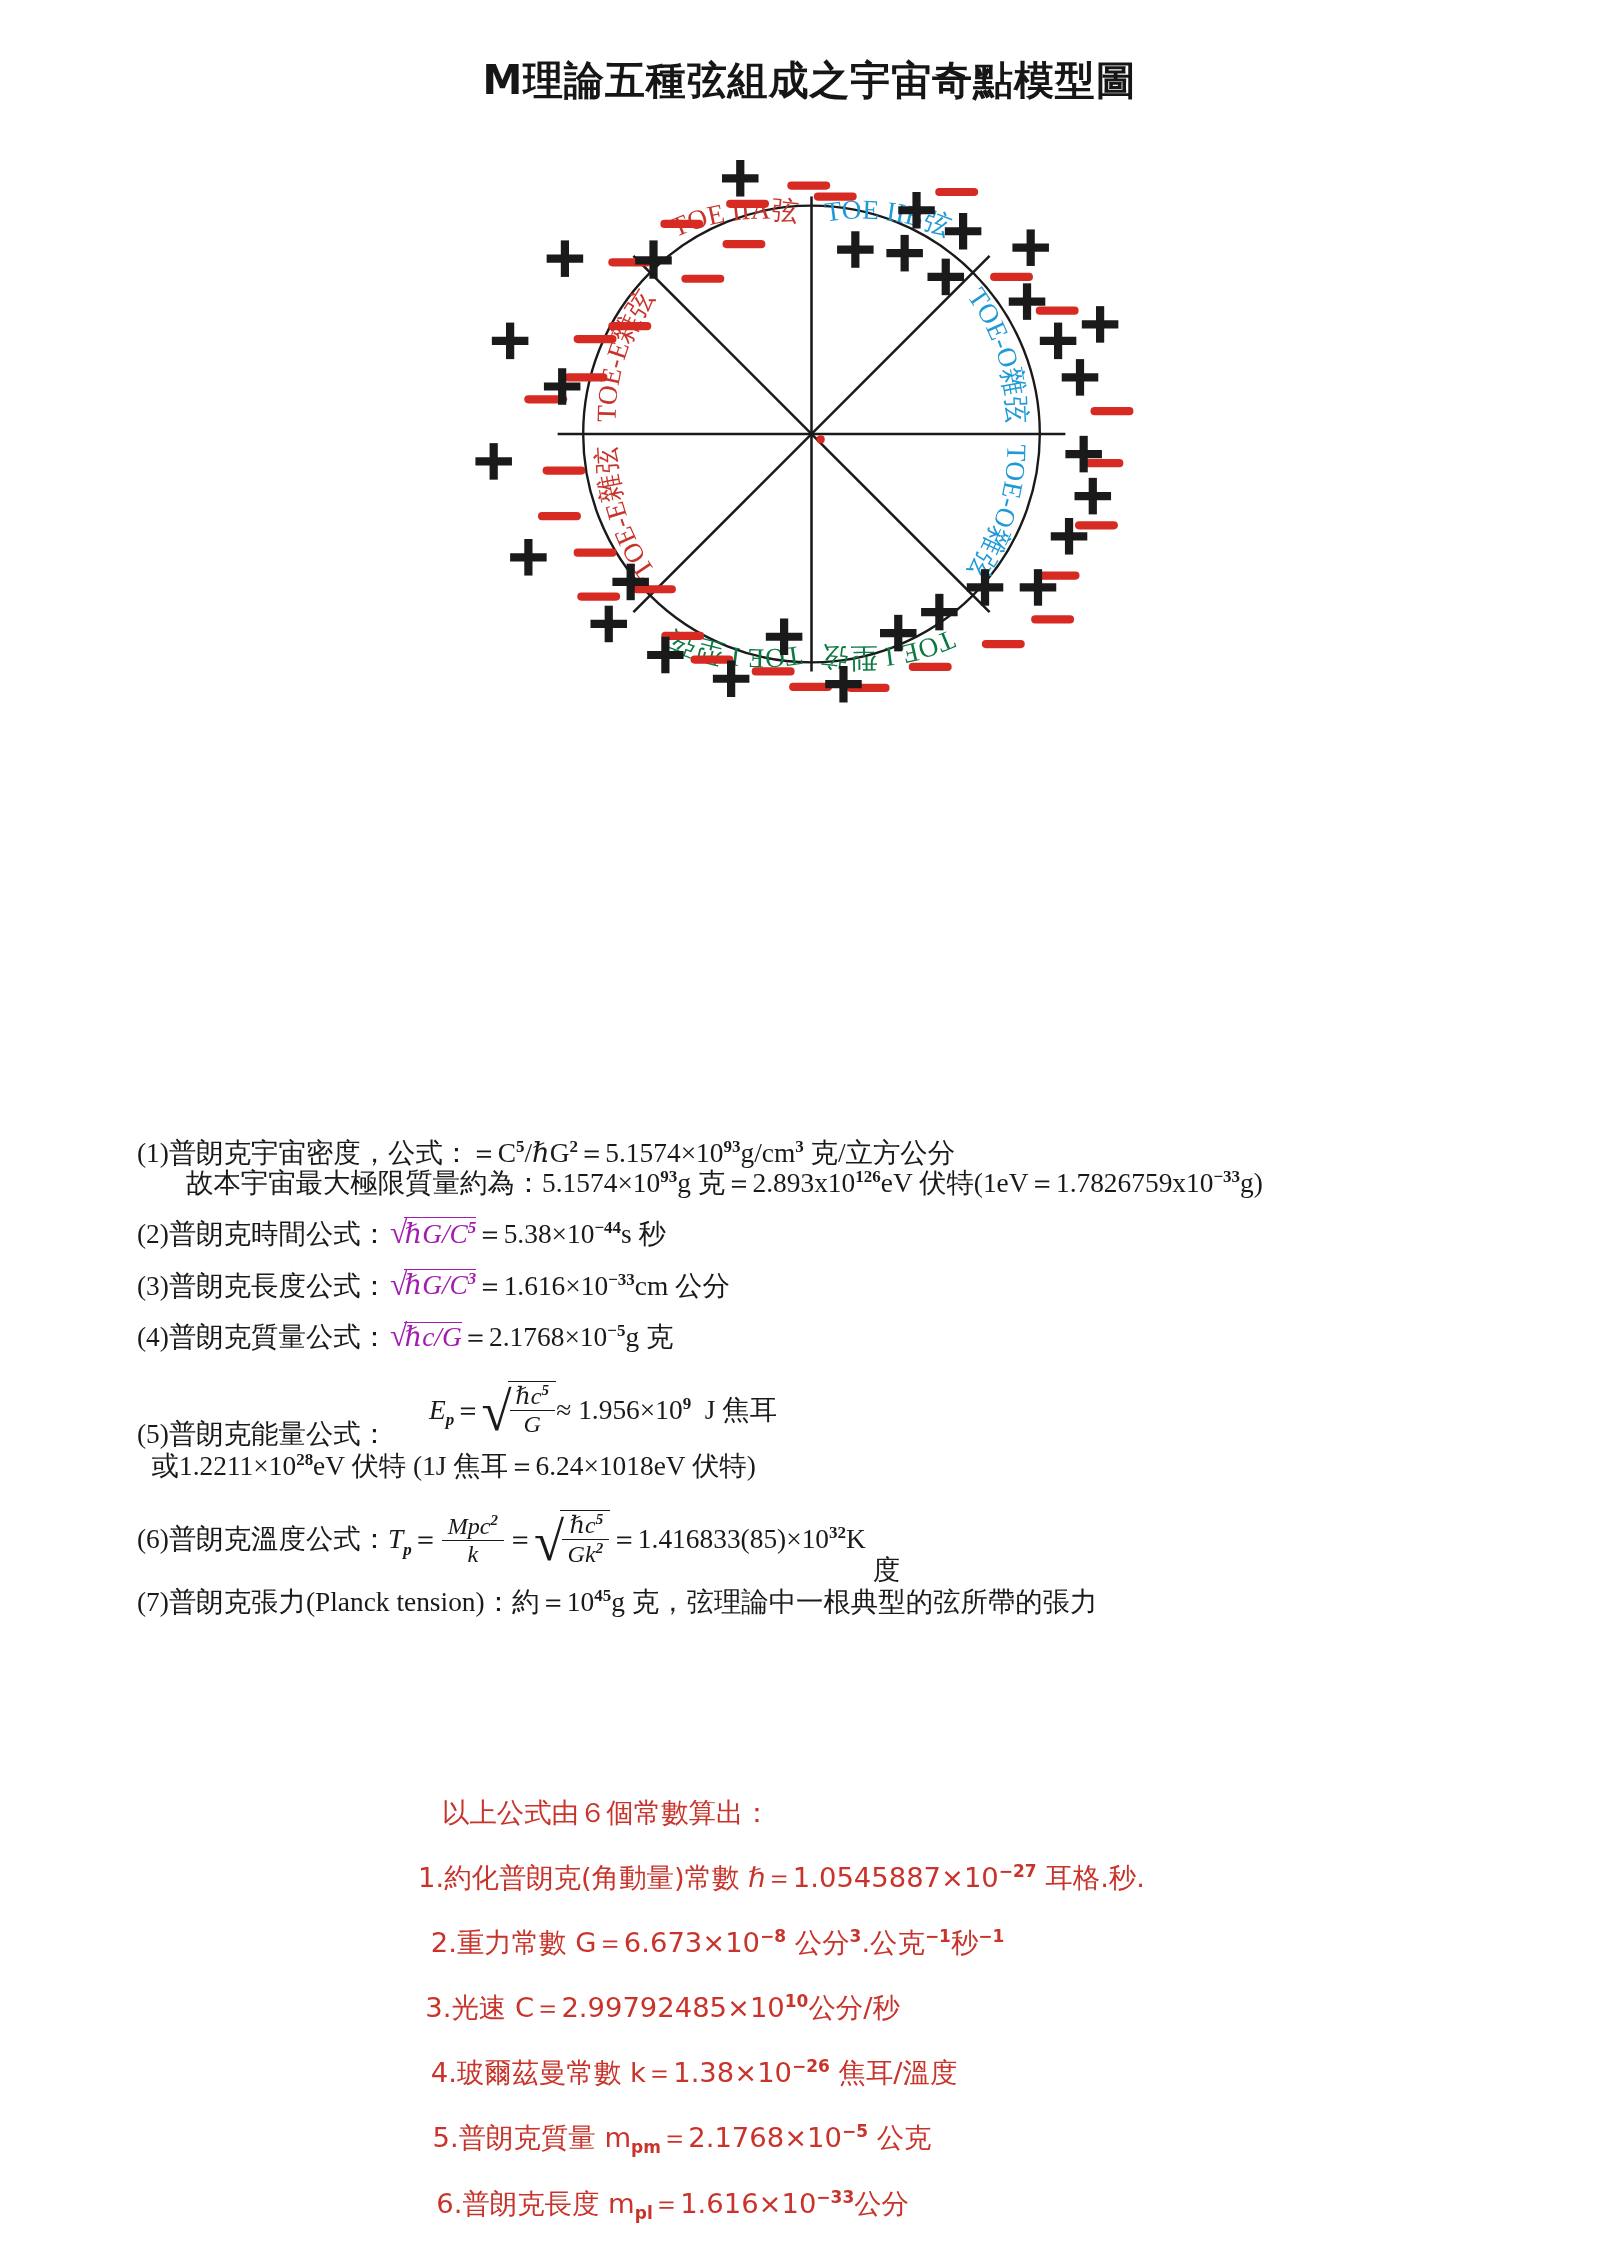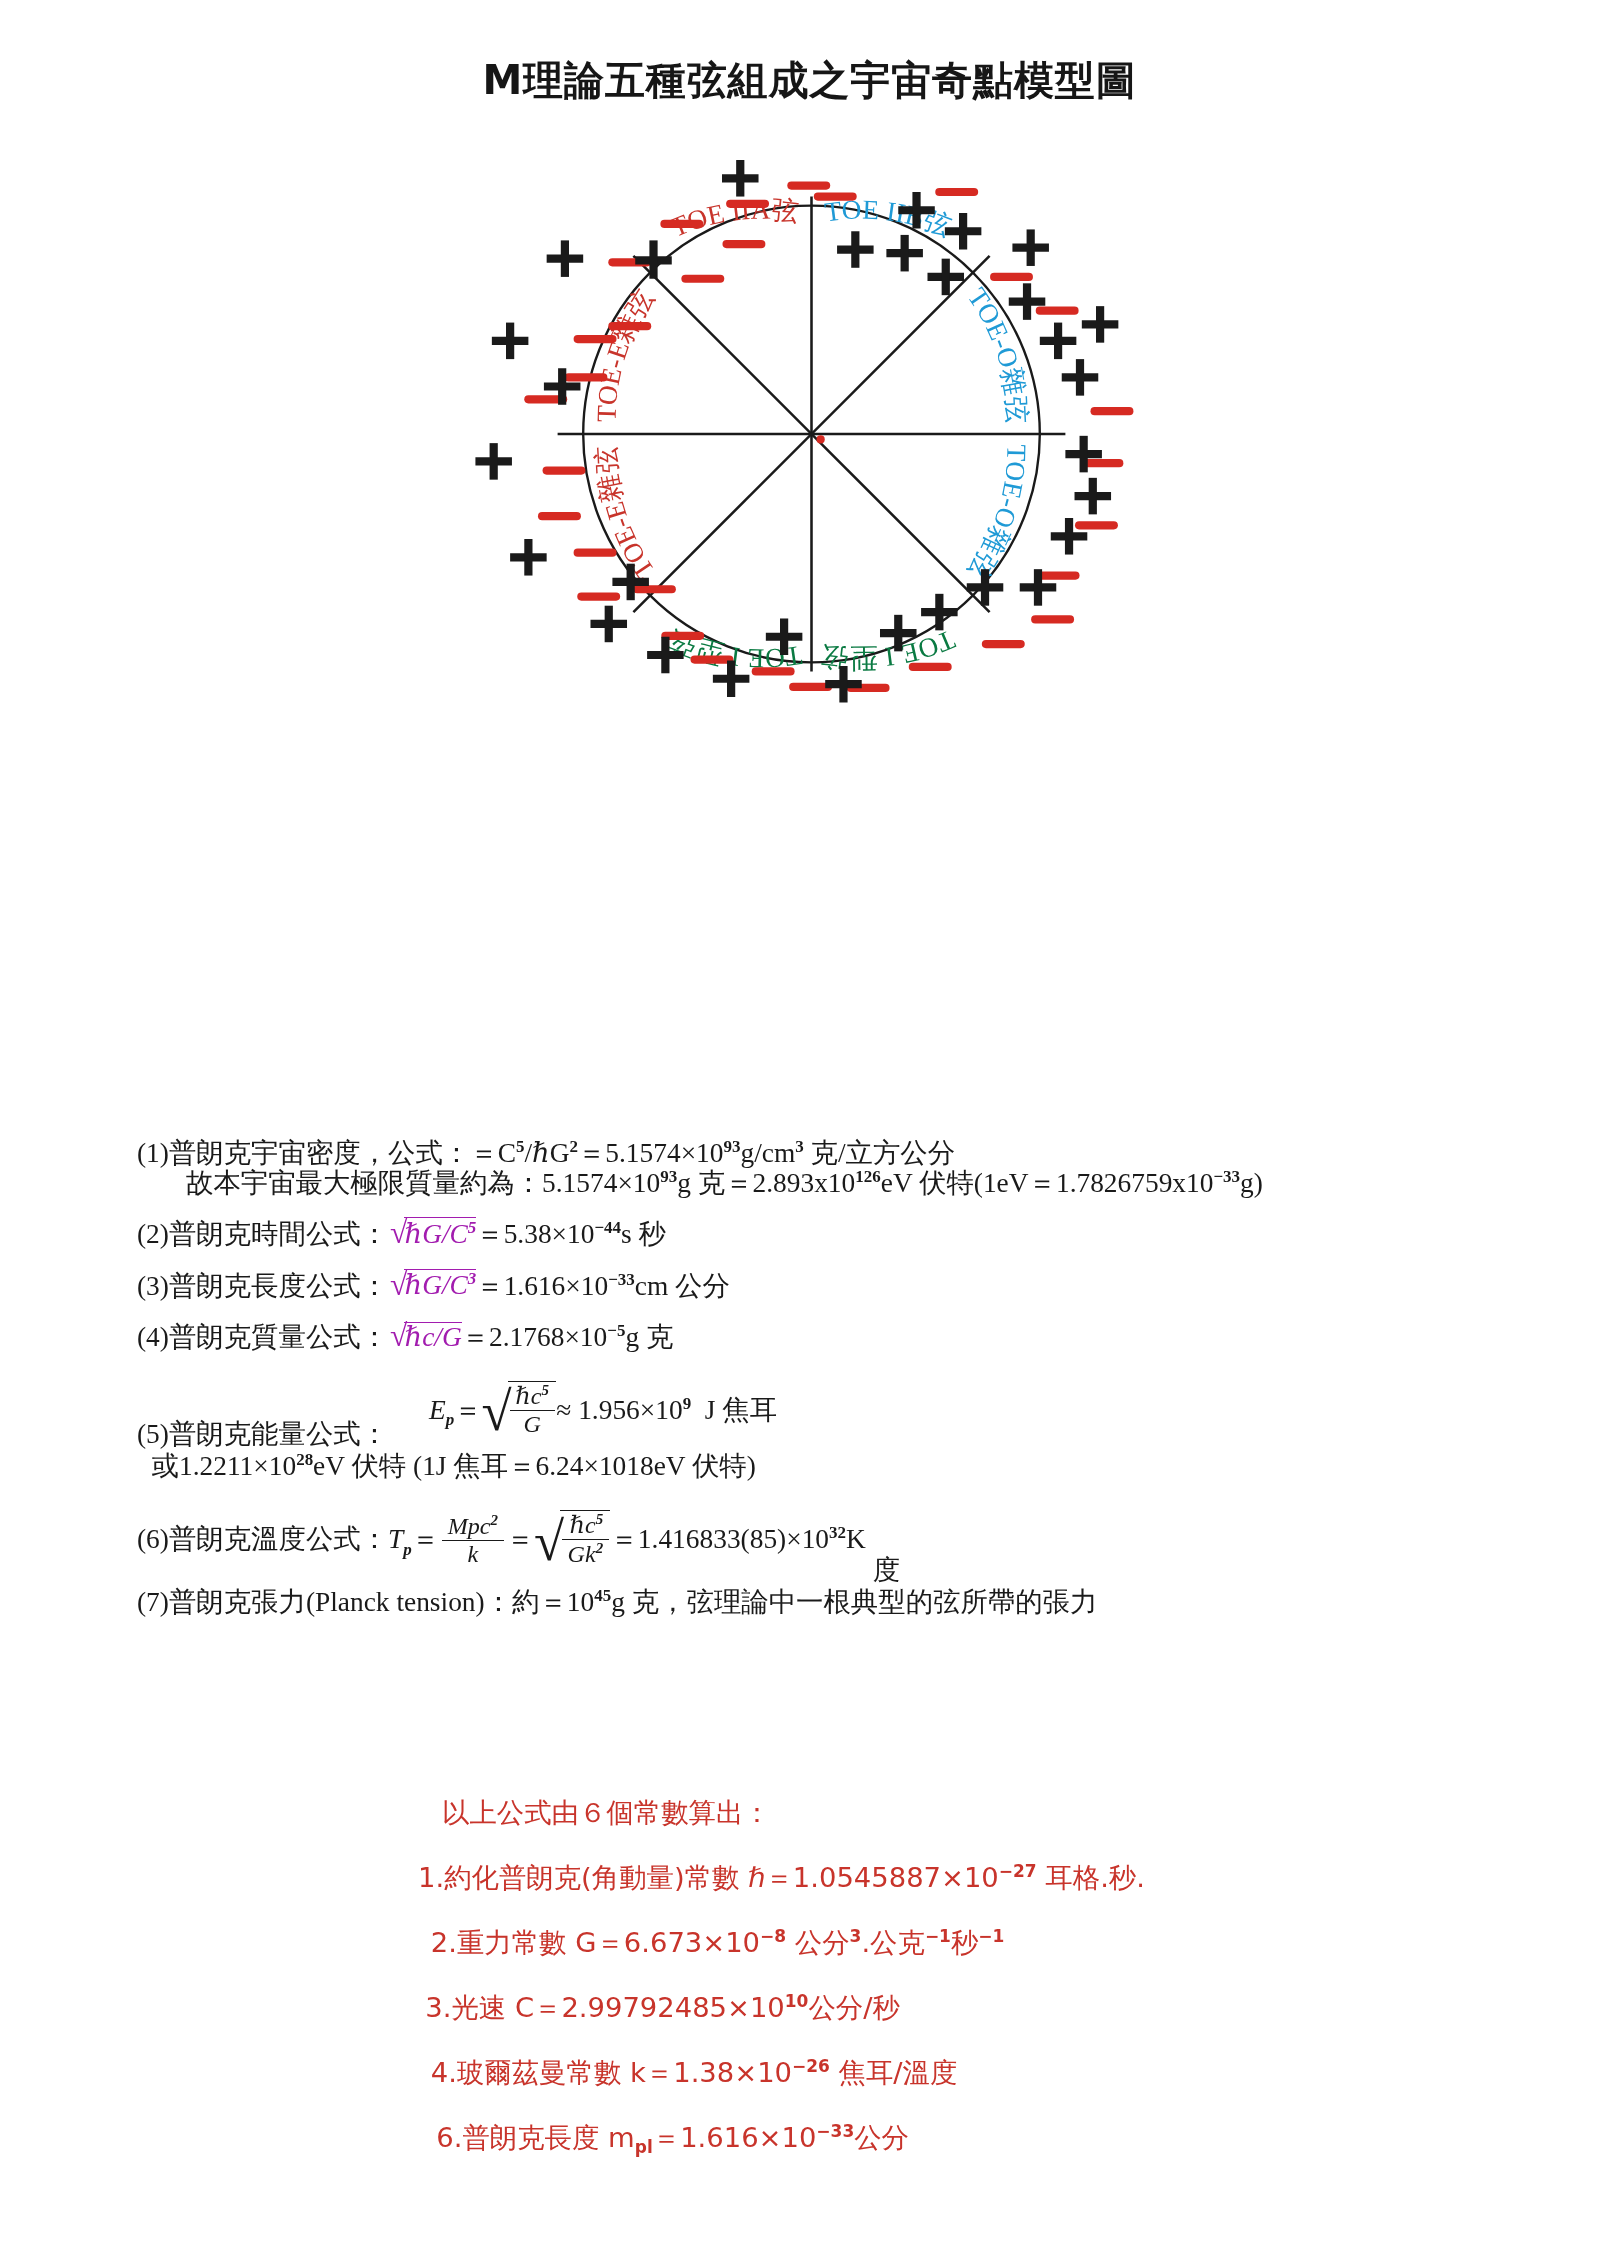--- a/index.html
+++ b/index.html
@@ -340,18 +340,19 @@
     <div class="chead">以上公式由６個常數算出：</div>
 
     <div class="citem c-ind-1">1.約化普朗克(角動量)常數 ℏ＝1.0545887×10<span class="sup">−27</span> 耳格.秒.</div>
 
     <div class="citem c-ind-2">2.重力常數 G＝6.673×10<span class="sup">−8</span> 公分<span class="sup">3</span>.公克<span class="sup">−1</span>秒<span class="sup">−1</span></div>
 
     <div class="citem c-ind-3">3.光速 C＝2.99792485×10<span class="sup">10</span>公分/秒</div>
 
     <div class="citem c-ind-4">4.玻爾茲曼常數 k＝1.38×10<span class="sup">−26</span> 焦耳/溫度</div>
 
+    <div class="citem c-ind-5">5.普朗克質量 m<span class="sub">pm</span>＝2.1768×10<span class="sup">−5</span> 公克</div>
 
     <div class="citem c-ind-6">6.普朗克長度 m<span class="sub">pl</span>＝1.616×10<span class="sup">−33</span>公分</div>
   </div>
 
 </div>
 
 
 </body></html>

